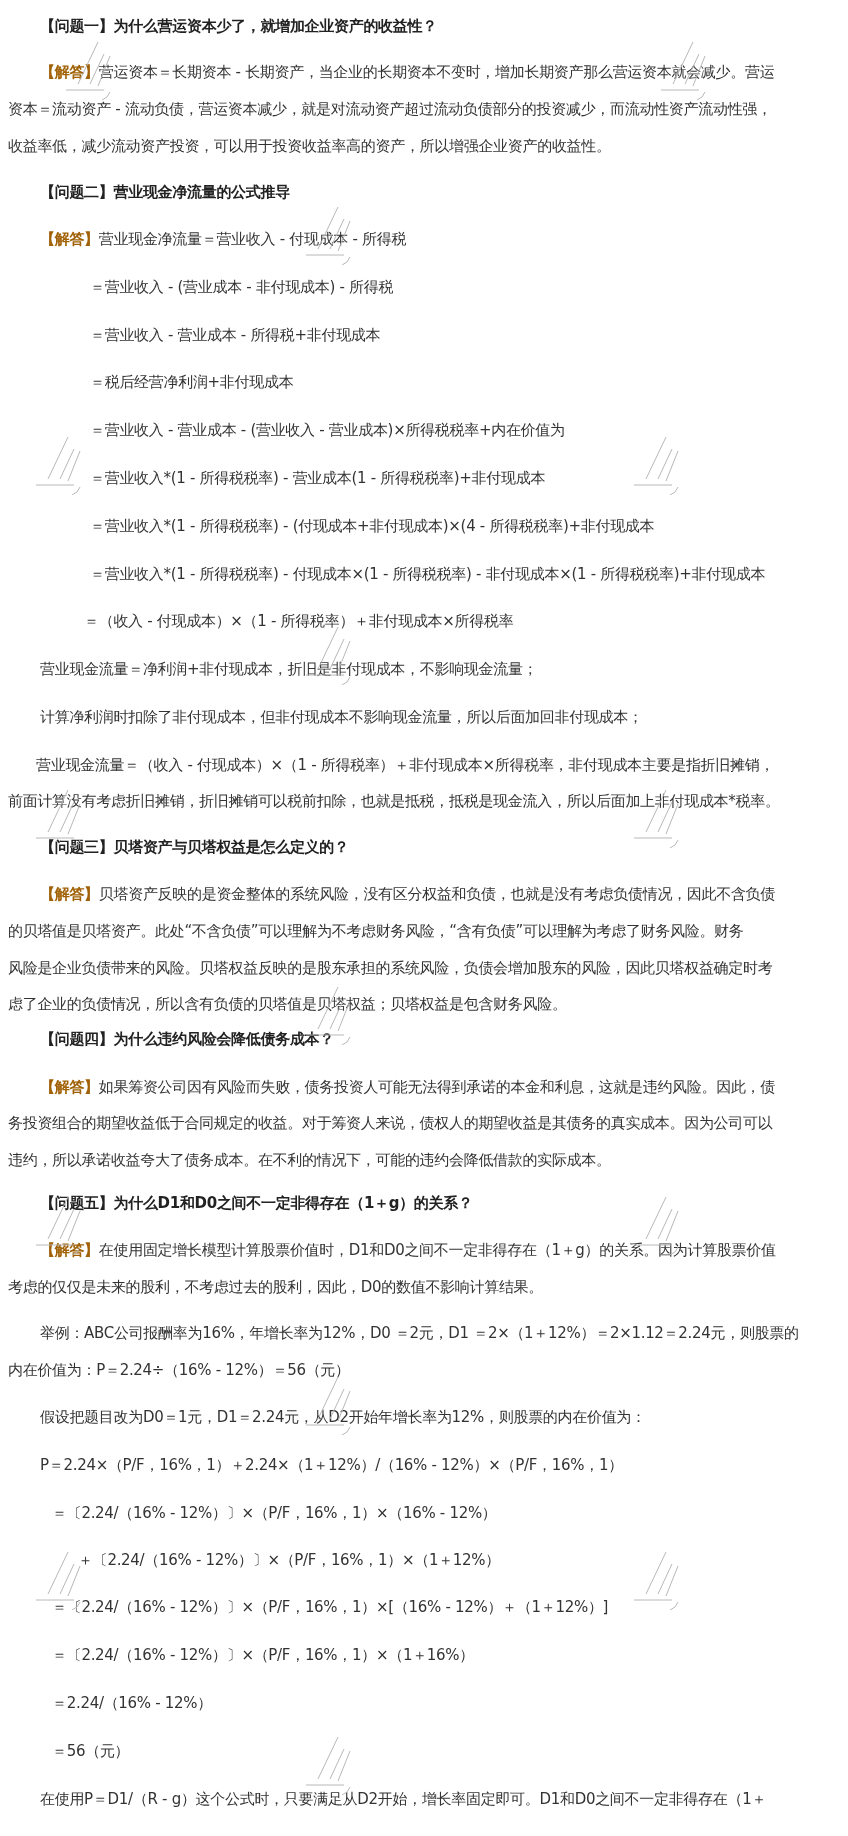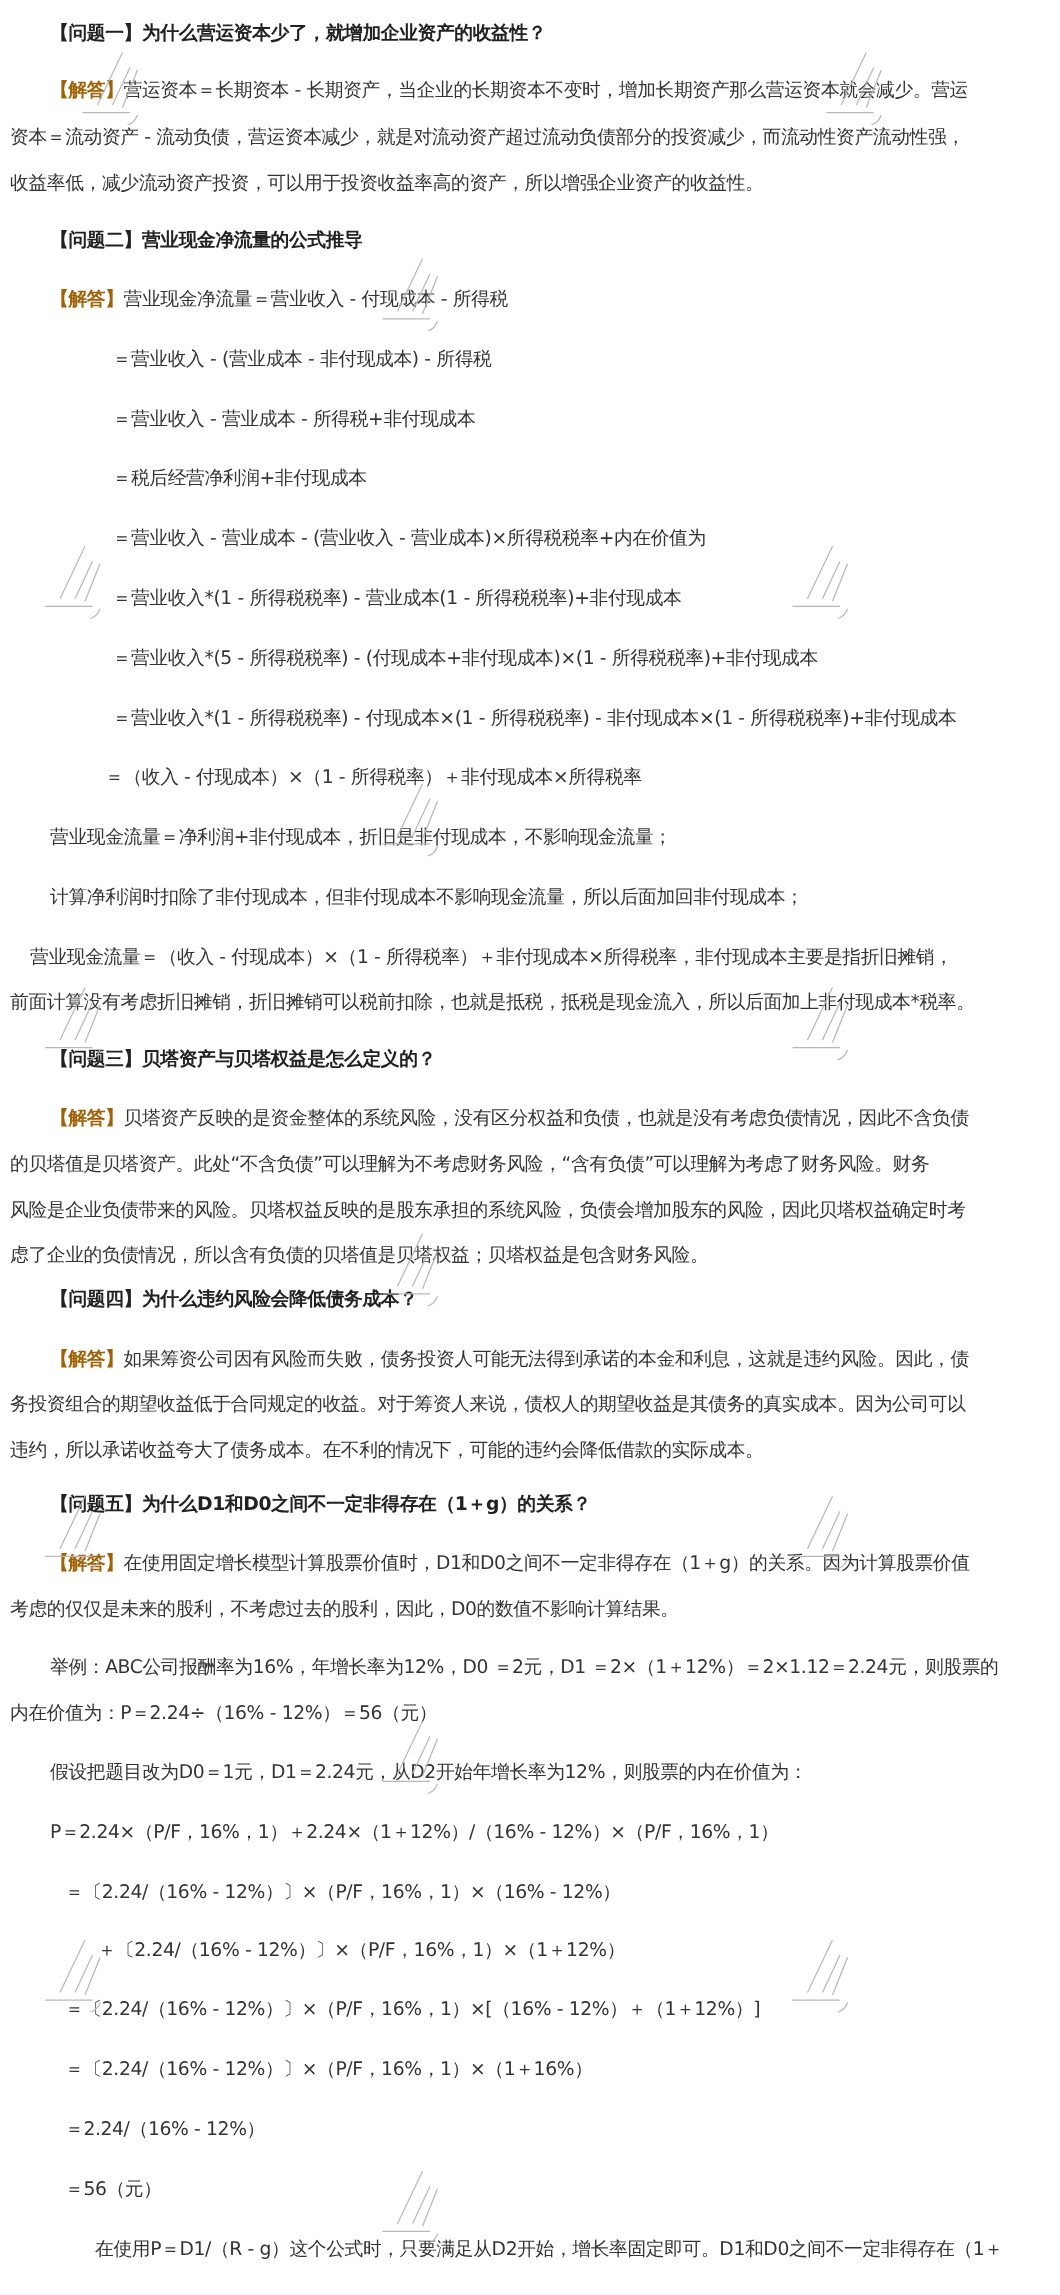--- a/index.html
+++ b/index.html
@@ -26,26 +26,26 @@
 <div class="line" style="left:8px; top:99px;">资本＝流动资产 - 流动负债，营运资本减少，就是对流动资产超过流动负债部分的投资减少，而流动性资产流动性强，</div>
 <div class="line" style="left:8px; top:136px;">收益率低，减少流动资产投资，可以用于投资收益率高的资产，所以增强企业资产的收益性。</div>
 
 <div class="line bold" style="left:40px; top:182px;">【问题二】营业现金净流量的公式推导</div>
 <div class="line" style="left:40px; top:229px;"><span class="tag">【解答】</span><span>营业现金净流量＝营业收入 - 付现成本 - 所得税</span></div>
 <div class="line" style="left:90px; top:277px;">＝营业收入 - (营业成本 - 非付现成本) - 所得税</div>
 <div class="line" style="left:90px; top:325px;">＝营业收入 - 营业成本 - 所得税+非付现成本</div>
 <div class="line" style="left:90px; top:372px;">＝税后经营净利润+非付现成本</div>
 <div class="line" style="left:90px; top:420px;">＝营业收入 - 营业成本 - (营业收入 - 营业成本)×所得税税率+内在价值为</div>
 <div class="line" style="left:90px; top:468px;">＝营业收入*(1 - 所得税税率) - 营业成本(1 - 所得税税率)+非付现成本</div>
-<div class="line" style="left:90px; top:516px;">＝营业收入*(5 - 所得税税率) - (付现成本+非付现成本)×(1 - 所得税税率)+非付现成本</div>
+<div class="line" style="left:90px; top:516px;">＝营业收入*(1 - 所得税税率) - (付现成本+非付现成本)×(4 - 所得税税率)+非付现成本</div>
 <div class="line" style="left:90px; top:564px;">＝营业收入*(1 - 所得税税率) - 付现成本×(1 - 所得税税率) - 非付现成本×(1 - 所得税税率)+非付现成本</div>
 <div class="line" style="left:84px; top:611px;">＝（收入 - 付现成本）×（1 - 所得税率）＋非付现成本×所得税率</div>
 <div class="line" style="left:40px; top:659px;">营业现金流量＝净利润+非付现成本，折旧是非付现成本，不影响现金流量；</div>
 <div class="line" style="left:40px; top:707px;">计算净利润时扣除了非付现成本，但非付现成本不影响现金流量，所以后面加回非付现成本；</div>
-<div class="line" style="left:24px; top:755px;text-align:center;">营业现金流量＝（收入 - 付现成本）×（1 - 所得税率）＋非付现成本×所得税率，非付现成本主要是指折旧摊销，</div>
+<div class="line" style="left:36px; top:755px;text-align:center;">营业现金流量＝（收入 - 付现成本）×（1 - 所得税率）＋非付现成本×所得税率，非付现成本主要是指折旧摊销，</div>
 <div class="line" style="left:8px; top:791px;">前面计算没有考虑折旧摊销，折旧摊销可以税前扣除，也就是抵税，抵税是现金流入，所以后面加上非付现成本*税率。</div>
 
 <div class="line bold" style="left:40px; top:837px;">【问题三】贝塔资产与贝塔权益是怎么定义的？</div>
 <div class="line" style="left:40px; top:884px;"><span class="tag">【解答】</span><span>贝塔资产反映的是资金整体的系统风险，没有区分权益和负债，也就是没有考虑负债情况，因此不含负债</span></div>
 <div class="line" style="left:8px; top:921px;">的贝塔值是贝塔资产。此处“不含负债”可以理解为不考虑财务风险，“含有负债”可以理解为考虑了财务风险。财务</div>
 <div class="line" style="left:8px; top:958px;">风险是企业负债带来的风险。贝塔权益反映的是股东承担的系统风险，负债会增加股东的风险，因此贝塔权益确定时考</div>
 <div class="line" style="left:8px; top:994px;">虑了企业的负债情况，所以含有负债的贝塔值是贝塔权益；贝塔权益是包含财务风险。</div>
 
 <div class="line bold" style="left:40px; top:1029px;">【问题四】为什么违约风险会降低债务成本？</div>
 <div class="line" style="left:40px; top:1077px;"><span class="tag">【解答】</span><span>如果筹资公司因有风险而失败，债务投资人可能无法得到承诺的本金和利息，这就是违约风险。因此，债</span></div>
@@ -58,21 +58,21 @@
 <div class="line" style="left:40px; top:1323px;">举例：ABC公司报酬率为16%，年增长率为12%，D0 ＝2元，D1 ＝2×（1＋12%）＝2×1.12＝2.24元，则股票的</div>
 <div class="line" style="left:8px; top:1360px;">内在价值为：P＝2.24÷（16% - 12%）＝56（元）</div>
 <div class="line" style="left:40px; top:1407px;">假设把题目改为D0＝1元，D1＝2.24元，从D2开始年增长率为12%，则股票的内在价值为：</div>
 <div class="line" style="left:40px; top:1455px;">P＝2.24×（P/F，16%，1）＋2.24×（1＋12%）/（16% - 12%）×（P/F，16%，1）</div>
 <div class="line" style="left:52px; top:1503px;">＝〔2.24/（16% - 12%）〕×（P/F，16%，1）×（16% - 12%）</div>
 <div class="line" style="left:78px; top:1550px;">＋〔2.24/（16% - 12%）〕×（P/F，16%，1）×（1＋12%）</div>
 <div class="line" style="left:52px; top:1597px;">＝〔2.24/（16% - 12%）〕×（P/F，16%，1）×[（16% - 12%）＋（1＋12%）]</div>
 <div class="line" style="left:52px; top:1645px;">＝〔2.24/（16% - 12%）〕×（P/F，16%，1）×（1＋16%）</div>
 <div class="line" style="left:52px; top:1693px;">＝2.24/（16% - 12%）</div>
 <div class="line" style="left:52px; top:1741px;">＝56（元）</div>
-<div class="line" style="left:40px; top:1789px;margin-left:36px;">在使用P＝D1/（R - g）这个公式时，只要满足从D2开始，增长率固定即可。D1和D0之间不一定非得存在（1＋</div>
+<div class="line" style="left:40px; top:1789px;">在使用P＝D1/（R - g）这个公式时，只要满足从D2开始，增长率固定即可。D1和D0之间不一定非得存在（1＋</div>
 <div class="line" style="left:8px; top:1891px;text-align:right;">g）的关系。</div>
 
 <div id="wm-layer">
     <div class="wm" style="left: 60px; top: 40px;"><svg width="60" height="60" viewBox="0 0 60 60">
         <g fill="none" stroke="#b8b8b8" stroke-width="1">
           <path d="M38 2 L18 44"></path>
           <path d="M44 14 L30 44"></path>
           <path d="M50 16 L38 46"></path>
           <path d="M6 50 L44 50"></path>
           <path d="M50 52 Q48 58 42 60"></path>

